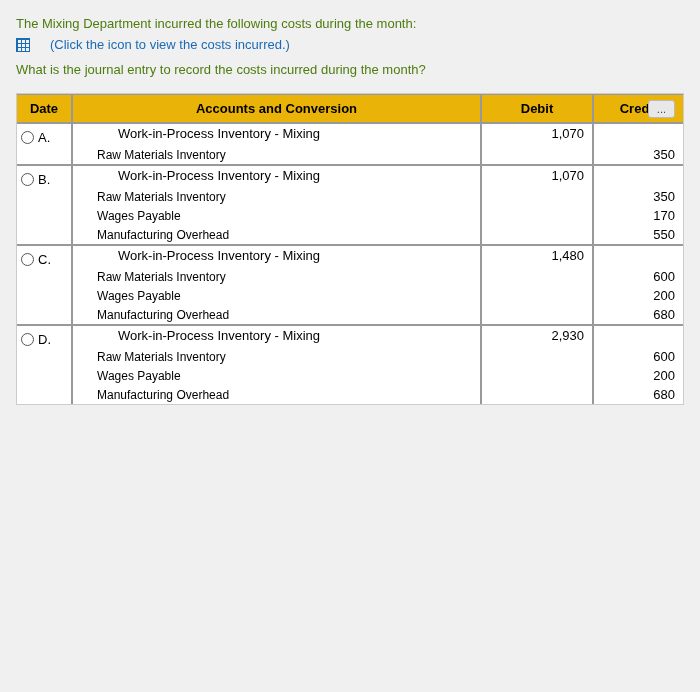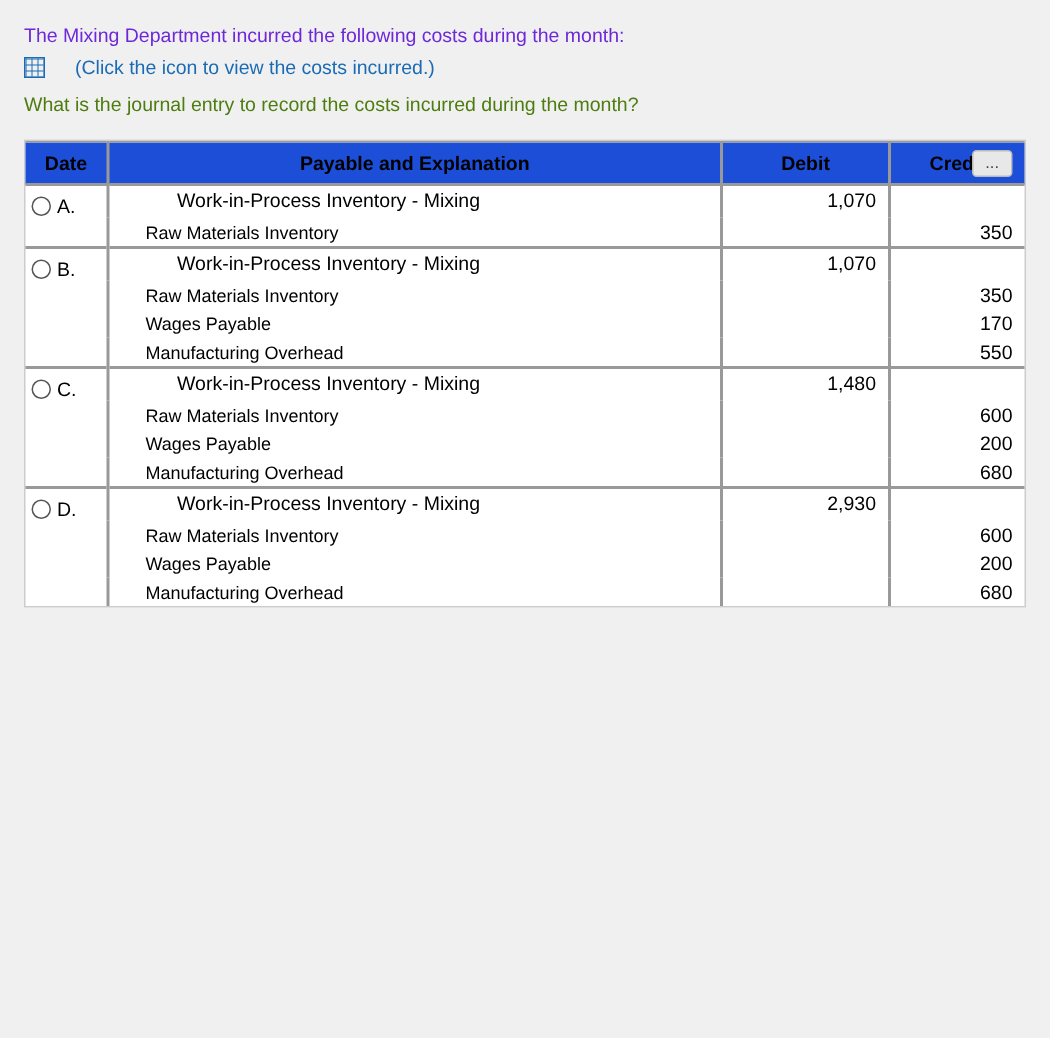--- a/index.html
+++ b/index.html
@@ -5,21 +5,21 @@
     * { box-sizing: border-box; margin: 0; padding: 0; }
     body {
       font-family: Arial, sans-serif;
       font-size: 13px;
       background: #f0f0f0;
       padding: 16px;
       width: 700px;
     }
     .intro-text {
       margin-bottom: 6px;
-      color: #6d28d9;
+      color: #4d7c0f;
       font-size: 13px;
     }
     .click-link {
       color: #1a6bb5;
       font-size: 13px;
       display: flex;
       align-items: center;
       gap: 20px;
       margin-bottom: 10px;
     }
@@ -58,21 +58,21 @@
     table {
       width: 100%;
       border-collapse: collapse;
     }
     thead tr th {
       border-top: 1px solid #999;
       border-bottom: 2px solid #999;
       padding: 6px 8px;
       font-weight: bold;
       text-align: center;
-      background: #1d4ed8;
+      background: #eab308;
       font-size: 13px;
     }
     thead tr th:first-child {
       text-align: center;
       width: 55px;
     }
     thead tr th:nth-child(2) {
       text-align: center;
       border-left: 2px solid #999;
       border-right: 2px solid #999;
@@ -145,21 +145,21 @@
   <span>(Click the icon to view the costs incurred.)</span>
 </div>
 <p class="question-text">What is the journal entry to record the costs incurred during the month?</p>
 
 <div class="table-container">
   <button class="more-btn">...</button>
   <table>
     <thead>
       <tr>
         <th>Date</th>
-        <th>Payable and Explanation</th>
+        <th>Accounts and Conversion</th>
         <th>Debit</th>
         <th>Credit</th>
       </tr>
     </thead>
     <tbody id="table-body">
     <tr>
           <td class="option-cell">
             <div class="option-label">
               <span class="radio-circle"></span>
               <span>A.</span>

